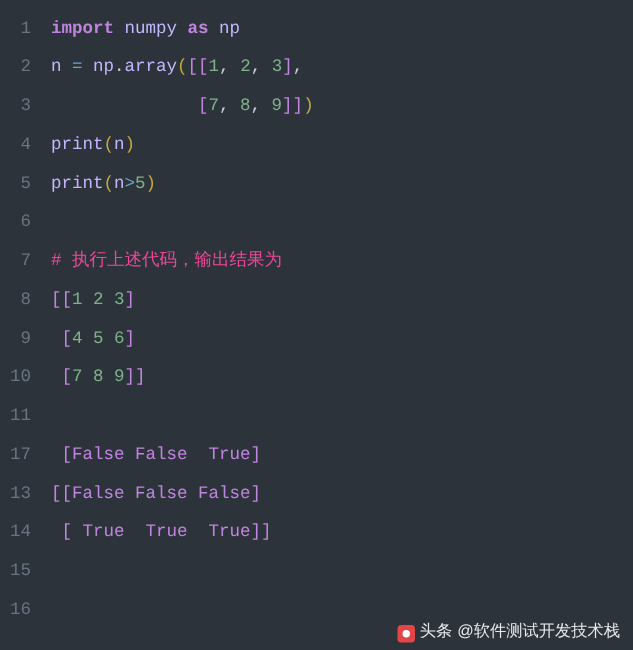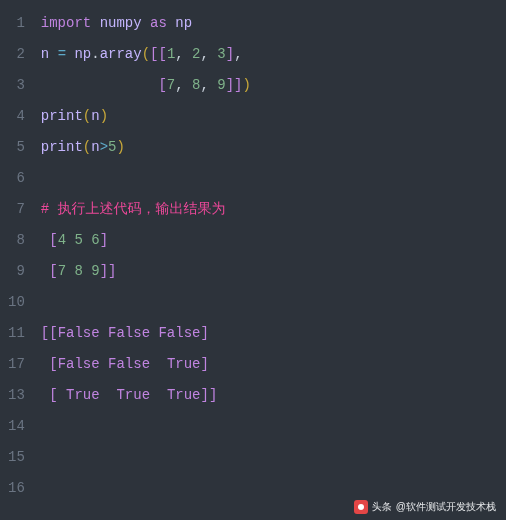--- a/index.html
+++ b/index.html
@@ -25,35 +25,35 @@
       flex: 1;
       padding: 8px 0;
       color: #c8d0da;
     }
     .line {
       height: 31px;
       line-height: 31px;
       white-space: pre;
     }
     .gutter .line { padding-right: 4px; }
-    .kw { color: #c084e0; }
+    .kw { color: #c084e0; font-weight: bold; }
     .ident { color: #c4b5fd; }
     .num { color: #7fb28a; }
     .bool { color: #c084e0; }
     .paren { color: #c8a83a; }
     .brk { color: #c084e0; }
     .op { color: #5da9c8; }
     .comment { color: #ec4899; }
     .plain { color: #c8d0da; }
     .watermark {
       position: absolute;
       bottom: 6px;
       right: 10px;
       font-family: sans-serif;
-      font-size: 10px;
+      font-size: 13px;
       color: #e6e8ea;
       display: flex;
       align-items: flex-end;
       gap: 4px;
     }
     .wm-logo {
       width: 14px;
       height: 14px;
       background: #e34646;
       border-radius: 3px;
@@ -91,25 +91,26 @@
       <div class="line">16</div>
     </div>
   <div class="code-area" id="code">
       <div class="line"><span class="kw">import</span><span class="plain"> </span><span class="ident">numpy</span><span class="plain"> </span><span class="kw">as</span><span class="plain"> </span><span class="ident">np</span></div>
       <div class="line"><span class="ident">n</span><span class="plain"> </span><span class="op">=</span><span class="plain"> </span><span class="ident">np</span><span class="plain">.</span><span class="ident">array</span><span class="paren">(</span><span class="brk">[[</span><span class="num">1</span><span class="plain">, </span><span class="num">2</span><span class="plain">, </span><span class="num">3</span><span class="brk">]</span><span class="plain">,</span></div>
       <div class="line"><span class="plain">              </span><span class="brk">[</span><span class="num">7</span><span class="plain">, </span><span class="num">8</span><span class="plain">, </span><span class="num">9</span><span class="brk">]]</span><span class="paren">)</span></div>
       <div class="line"><span class="ident">print</span><span class="paren">(</span><span class="ident">n</span><span class="paren">)</span></div>
       <div class="line"><span class="ident">print</span><span class="paren">(</span><span class="ident">n</span><span class="op">&gt;</span><span class="num">5</span><span class="paren">)</span></div>
       <div class="line"></div>
       <div class="line"><span class="comment"># 执行上述代码，输出结果为</span></div>
+      <div class="line"><span class="brk">[[</span><span class="num">1</span><span class="plain"> </span><span class="num">2</span><span class="plain"> </span><span class="num">3</span><span class="brk">]</span></div>
       <div class="line"><span class="plain"> </span><span class="brk">[</span><span class="num">4</span><span class="plain"> </span><span class="num">5</span><span class="plain"> </span><span class="num">6</span><span class="brk">]</span></div>
       <div class="line"><span class="plain"> </span><span class="brk">[</span><span class="num">7</span><span class="plain"> </span><span class="num">8</span><span class="plain"> </span><span class="num">9</span><span class="brk">]]</span></div>
       <div class="line"></div>
+      <div class="line"><span class="plain"> </span><span class="brk">[</span><span class="bool">False</span><span class="plain"> </span><span class="bool">False</span><span class="plain">  </span><span class="bool">True</span><span class="brk">]</span></div>
       <div class="line"><span class="brk">[[</span><span class="bool">False</span><span class="plain"> </span><span class="bool">False</span><span class="plain"> </span><span class="bool">False</span><span class="brk">]</span></div>
-      <div class="line"><span class="plain"> </span><span class="brk">[</span><span class="bool">False</span><span class="plain"> </span><span class="bool">False</span><span class="plain">  </span><span class="bool">True</span><span class="brk">]</span></div>
       <div class="line"><span class="plain"> </span><span class="brk">[</span><span class="plain"> </span><span class="bool">True</span><span class="plain">  </span><span class="bool">True</span><span class="plain">  </span><span class="bool">True</span><span class="brk">]]</span></div>
       <div class="line"></div>
     </div>
 </div>
 
 <div class="watermark">
   <span class="wm-logo"></span>
   <span>头条</span>
   <span>@软件测试开发技术栈</span>
 </div>

